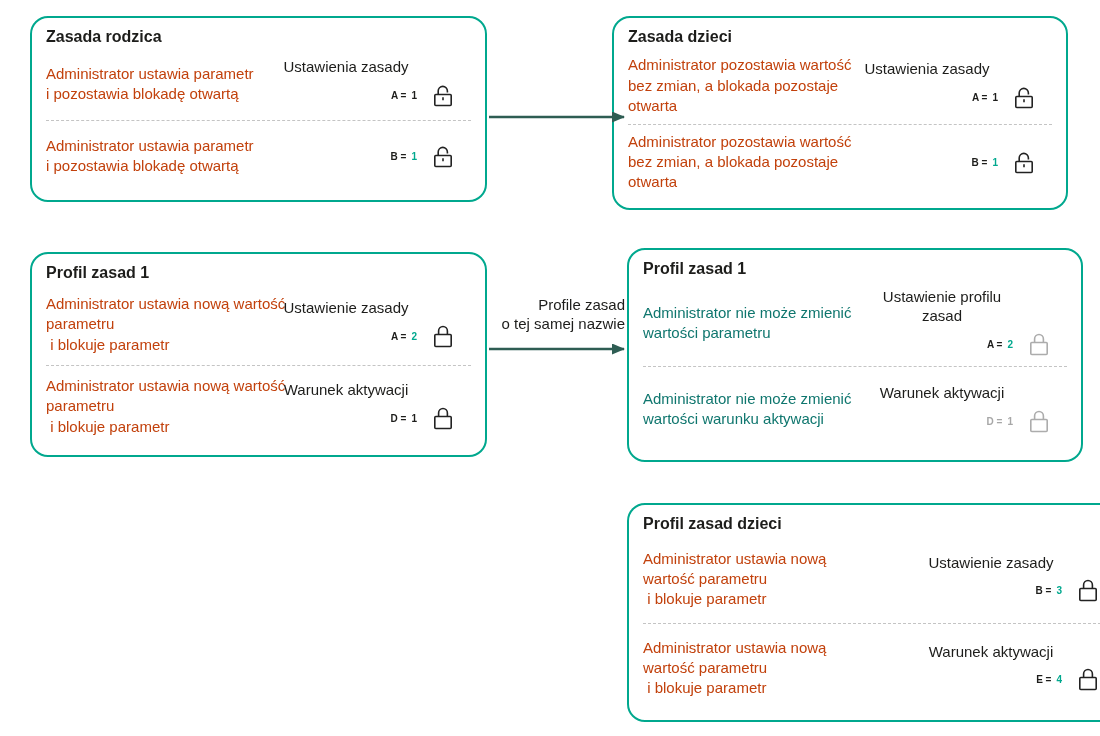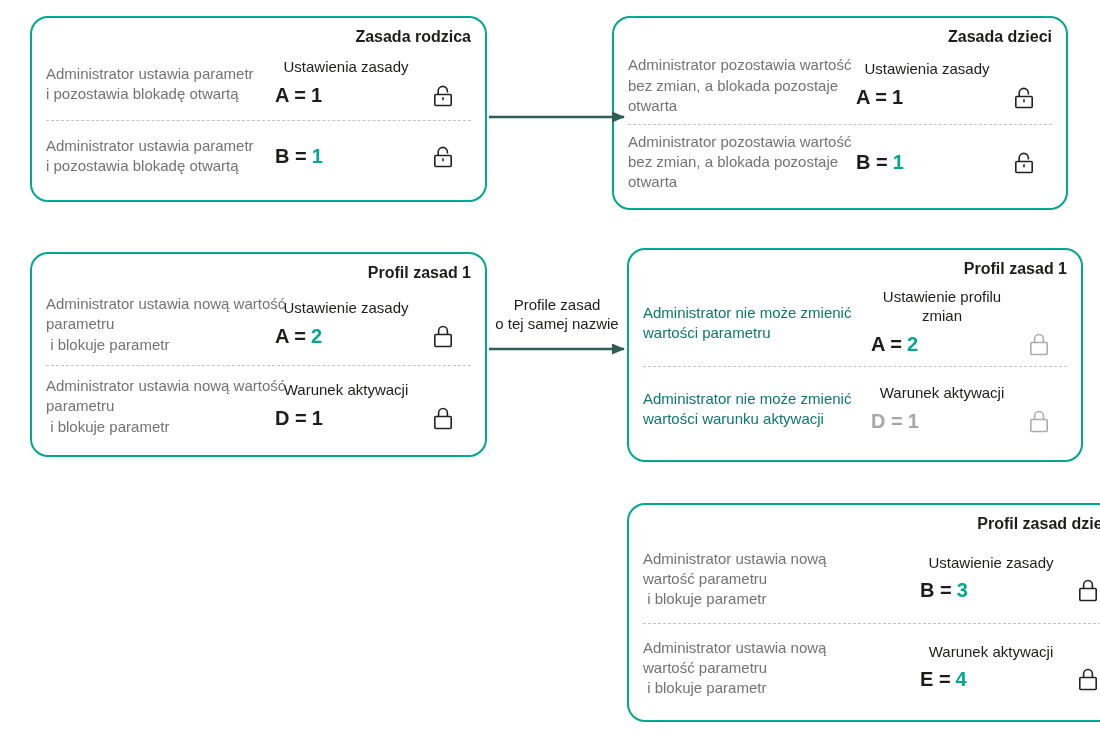--- a/index.html
+++ b/index.html
@@ -10,72 +10,72 @@
   .pbox {
     position: absolute;
     border: 2px solid #00A88E;
     border-radius: 18px;
     background: #ffffff;
     display: flex;
     flex-direction: column;
     padding: 10px 14px 8px 14px;
   }
   .title {
-    text-align: right;
+    text-align: left;
     font-weight: bold;
     font-size: 16px;
     color: #1d1d1b;
     margin-bottom: 2px;
   }
   .rows { flex: 1; display: flex; flex-direction: column; }
   .row { flex: 1; display: flex; align-items: center; }
   .row.second { border-top: 1px dashed #C4C4C4; }
 
   .desc {
     flex: 1;
     min-width: 0;
     font-size: 15px;
     line-height: 1.35;
     white-space: pre;
-    color: #737373;
+    color: #c2410c;
   }
   .desc.muted { color: #0f766e; }
 
   .right { width: 196px; display: flex; flex-direction: column; }
   .seclabel {
     width: 142px;
     text-align: center;
     font-size: 15px;
     line-height: 1.25;
     white-space: pre-line;
     margin-bottom: 5px;
     color: #1d1d1b;
   }
   .seclabel:empty { display: none; }
   .valrow { display: flex; align-items: center; }
-  .valline { width: 142px; text-align: left; font-weight: bold; font-size: 20px; }
+  .valline { width: 142px; text-align: right; font-weight: bold; font-size: 10px; }
   .valline .param { color: #1d1d1b; }
   .valline .param.gray { color: #A7A7A7; }
   .valline .num { margin-left: 5px; }
   .num.dark { color: #1d1d1b; }
   .num.teal { color: #00A88E; }
   .num.gray { color: #A7A7A7; }
 
   .lockwrap { width: 52px; display: flex; justify-content: center; }
   .lock-dark { color: #222222; }
   .lock-gray { color: #ACACAC; }
   .lockwrap svg { display: block; }
 
   .overlay { position: absolute; left: 0; top: 0; pointer-events: none; }
   .arrow-label {
     position: absolute;
     left: 489px;
     top: 296px;
     width: 136px;
-    text-align: center;
+    text-align: right;
     font-size: 15px;
     line-height: 1.25;
     white-space: pre-line;
     color: #1d1d1b;
   }
 </style>
 </head>
 <body>
 
 <svg width="0" height="0" style="position:absolute">
@@ -207,21 +207,21 @@
   </div>
 
   <div class="pbox" style="left:627px;top:248px;width:456px;height:214px">
     <div class="title">Profil zasad 1</div>
     <div class="rows">
       <div class="row">
         <div class="desc muted">Administrator nie może zmienić
 wartości parametru</div>
         <div class="right">
           <div class="seclabel">Ustawienie profilu
-zmian</div>
+zasad</div>
           <div class="valrow">
             <div class="valline"><span class="param">A =</span><span class="num teal">2</span></div>
             <span class="lockwrap lock-gray">
                 <svg width="22" height="27" viewBox="0 0 22 27">
                   <use href="#lock-closed"></use>
                 </svg>
               </span>
           </div>
         </div>
       </div>

